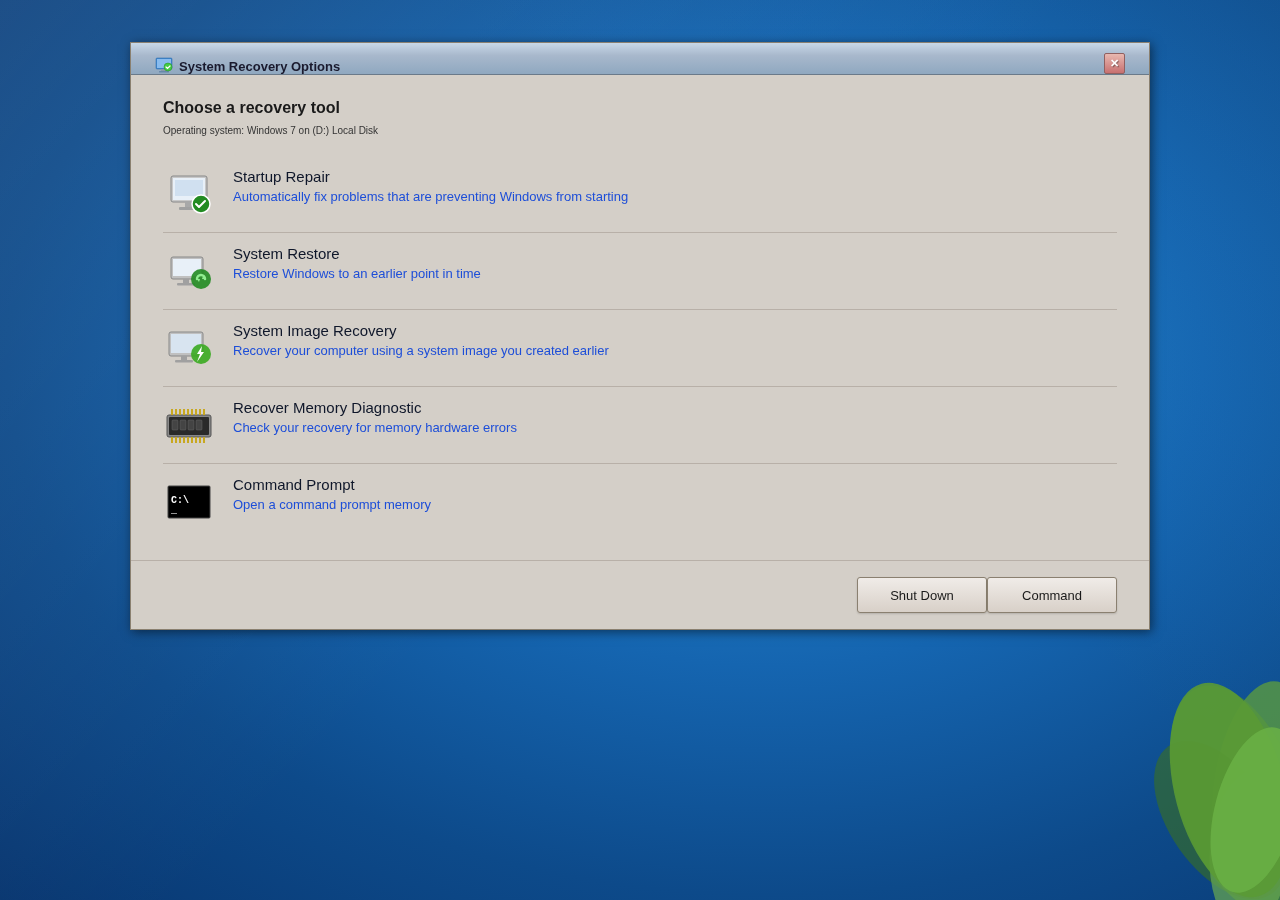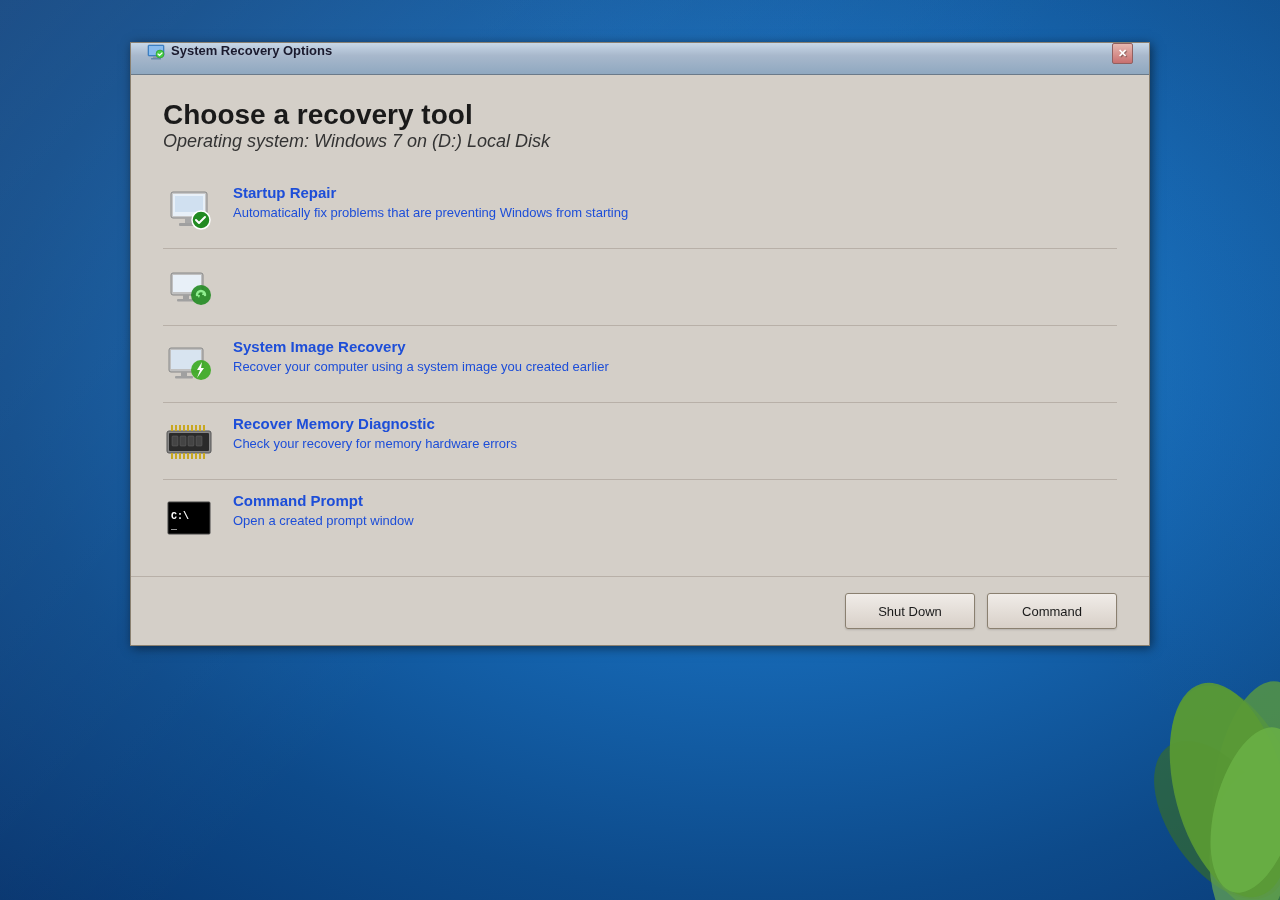--- a/index.html
+++ b/index.html
@@ -54,22 +54,22 @@
       background: #d4cfc8;
       border: 1px solid #8a8070;
       box-shadow: 2px 2px 10px rgba(0,0,0,0.5), inset 0 1px 0 rgba(255,255,255,0.3);
     }
 
     
     .title-bar {
       height: 32px;
       background: linear-gradient(to bottom, #c8d8e8 0%, #a8b8cc 40%, #8fa8c0 100%);
       display: flex;
-      align-items: flex-start;
-      padding: 0 16px;
+      align-items: flex-end;
+      padding: 0 24px;
       border-bottom: 1px solid #6a7a8a;
       position: relative;
     }
 
     .title-bar-icon {
       width: 18px;
       height: 18px;
       margin-right: 6px;
       flex-shrink: 0;
     }
@@ -96,31 +96,30 @@
       color: #fff;
       text-shadow: 1px 1px 1px rgba(0,0,0,0.4);
     }
 
     
     .dialog-content {
       padding: 24px 32px 20px 32px;
     }
 
     .dialog-title {
-      font-size: 28px;
+      font-size: 16px;
       font-weight: bold;
       color: #1a1a1a;
-      margin-bottom: 0;
+      margin-bottom: 8px;
     }
 
     .dialog-subtitle {
-      font-size: 18px;
+      font-size: 10px;
       color: #333;
       margin-bottom: 20px;
-      font-style: italic;
     }
 
     
     .tool-item {
       display: flex;
       align-items: flex-start;
       padding: 12px 0;
       cursor: pointer;
     }
 
@@ -135,43 +134,43 @@
     }
 
     .tool-text {
       display: flex;
       flex-direction: column;
       justify-content: center;
     }
 
     .tool-link {
       font-size: 15px;
-      font-weight: bold;
-      color: #1d4ed8;
+      font-weight: normal;
+      color: #0f172a;
       text-decoration: none;
       margin-bottom: 4px;
     }
 
     .tool-desc {
       font-size: 13px;
       color: #1d4ed8;
     }
 
     .divider {
       border: none;
       border-top: 1px solid #b8b0a8;
       margin: 0;
     }
 
     
     .bottom-bar {
       padding: 16px 32px;
       display: flex;
       justify-content: flex-end;
-      gap: 12px;
+      gap: 0;
       background: #d4cfc8;
       border-top: 1px solid #b8b0a8;
     }
 
     .action-btn {
       min-width: 130px;
       height: 36px;
       padding: 0 20px;
       background: linear-gradient(to bottom, #f0ece8, #d8d0c8);
       border: 1px solid #8a8070;
@@ -255,20 +254,24 @@
           <rect x="10" y="14" width="28" height="17" fill="#e8f0f8"></rect>
           <rect x="20" y="34" width="6" height="4" fill="#a0a0a0"></rect>
           <rect x="14" y="38" width="18" height="2.5" rx="1" fill="#a0a0a0"></rect>
 
           <circle cx="38" cy="34" r="10" fill="#228B22" opacity="0.9"></circle>
           <path d="M34 34 a4 4 0 0 1 8 0" stroke="#90ee90" stroke-width="2.5" fill="none" stroke-linecap="round"></path>
           <path d="M42 34 l-2 -3 l-1 3" fill="#90ee90"></path>
           <path d="M34 34 l2 3 l1 -3" fill="#90ee90"></path>
         </svg>
       </div>
+      <div class="tool-text">
+        <span class="tool-link">System Restore</span>
+        <span class="tool-desc">Restore Windows to an earlier point in time</span>
+      </div>
     </div>
 
     <hr class="divider">
 
     <div class="tool-item">
       <div class="tool-icon">
         <svg viewBox="0 0 52 52" xmlns="http://www.w3.org/2000/svg" width="52" height="52">
 
           <rect x="6" y="10" width="34" height="24" rx="2" fill="#c0c0c0" stroke="#888" stroke-width="1"></rect>
           <rect x="8" y="12" width="30" height="19" fill="#e8f0f8"></rect>
@@ -332,21 +335,21 @@
     <div class="tool-item">
       <div class="tool-icon">
         <svg viewBox="0 0 52 52" xmlns="http://www.w3.org/2000/svg" width="52" height="52">
           <rect x="5" y="10" width="42" height="32" rx="1" fill="#000000" stroke="#444" stroke-width="1"></rect>
           <text x="8" y="27" font-family="Courier New, monospace" font-size="10" font-weight="bold" fill="#ffffff">C:\</text>
           <text x="8" y="37" font-family="Courier New, monospace" font-size="10" fill="#ffffff">_</text>
         </svg>
       </div>
       <div class="tool-text">
         <span class="tool-link">Command Prompt</span>
-        <span class="tool-desc">Open a created prompt window</span>
+        <span class="tool-desc">Open a command prompt memory</span>
       </div>
     </div>
 
   </div>
 
   <div class="bottom-bar">
     <button class="action-btn">Shut Down</button>
     <button class="action-btn">Command</button>
   </div>
 

